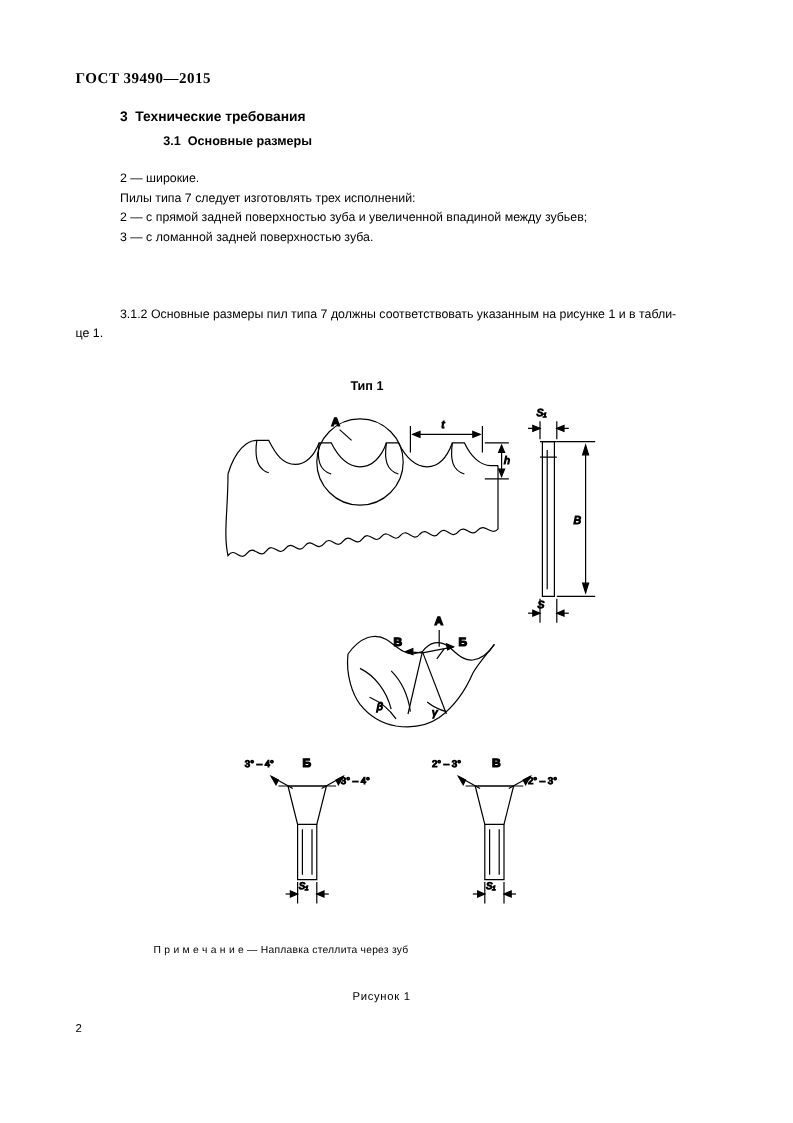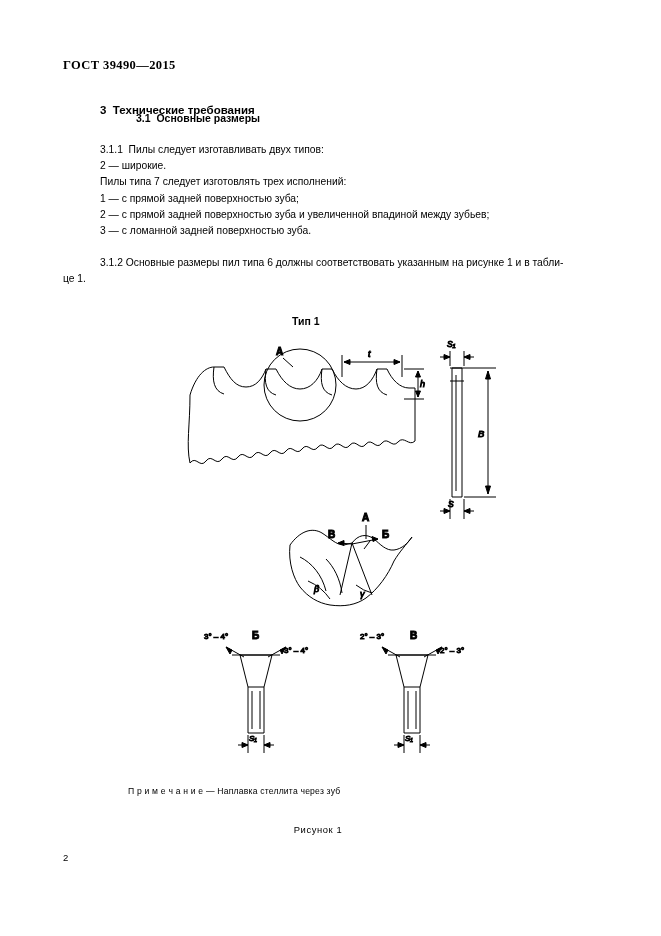--- a/index.html
+++ b/index.html
@@ -31,21 +31,20 @@
     letter-spacing: 0.4px;
     white-space: nowrap;
   }
   .section-title {
     position: absolute;
     left: 100px;
     top: 92px;
     font-size: 11.5px;
     font-weight: bold;
     white-space: nowrap;
-    margin-top: 12px;
   }
   .subsection-title {
     position: absolute;
     left: 100px;
     top: 112px;
     font-size: 10.5px;
     font-weight: bold;
     white-space: nowrap;
     margin-left: 36px;
   }
@@ -114,30 +113,28 @@
 
   <div class="section-title">
     <span>3</span>&nbsp;&nbsp;<span>Технические требования</span>
   </div>
 
   <div class="subsection-title">
     <span>3.1</span>&nbsp;&nbsp;<span>Основные размеры</span>
   </div>
 
   <div class="body-block">
-    <p>3.1.1  Пилы следует изготавливать двух типов:</p>
     <p>2 — широкие.</p>
     <p>Пилы типа 7 следует изготовлять трех исполнений:</p>
-    <p>1 — с прямой задней поверхностью зуба;</p>
     <p>2 — с прямой задней поверхностью зуба и увеличенной впадиной между зубьев;</p>
     <p>3 — с ломанной задней поверхностью зуба.</p>
   </div>
 
   <div class="para-wrap">
-    <div class="l1">3.1.2  Основные размеры пил типа 6 должны соответствовать указанным на рисунке 1 и в табли-</div>
+    <div class="l1">3.1.2  Основные размеры пил типа 7 должны соответствовать указанным на рисунке 1 и в табли-</div>
     <div>це 1.</div>
   </div>
 
   <div class="figure-area">
     <svg width="661" height="560" viewBox="0 0 661 560">
       <g stroke="#000" fill="none" stroke-width="1">
 
         <path d="M190 175 L190 165 Q196 158 202 165 Q208 172 214 165 Q220 158 226 165
                  Q232 172 238 165 Q244 158 250 165 Q256 172 262 165 Q268 158 274 165
                  Q280 172 286 165 Q292 158 298 165 Q304 172 310 165 Q316 158 322 165

